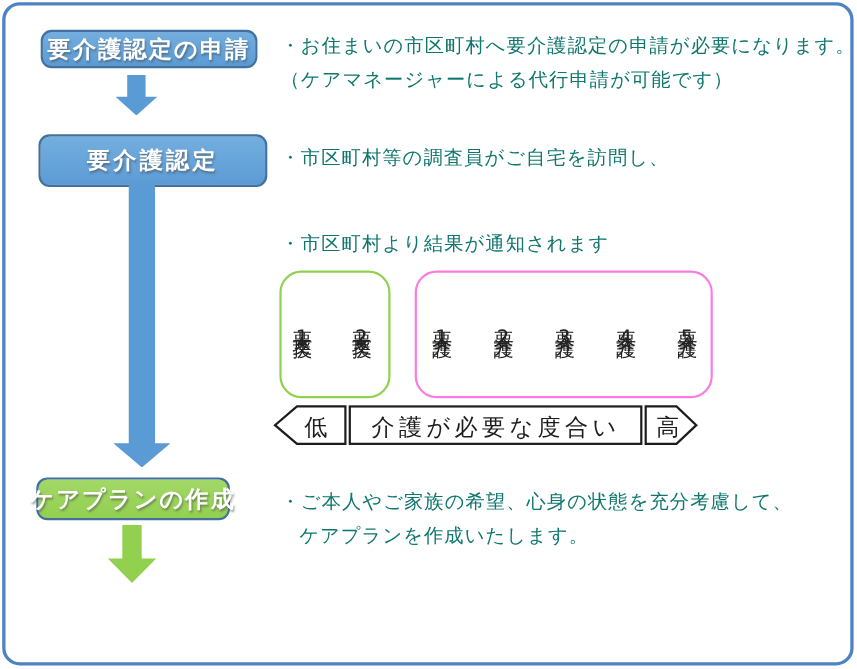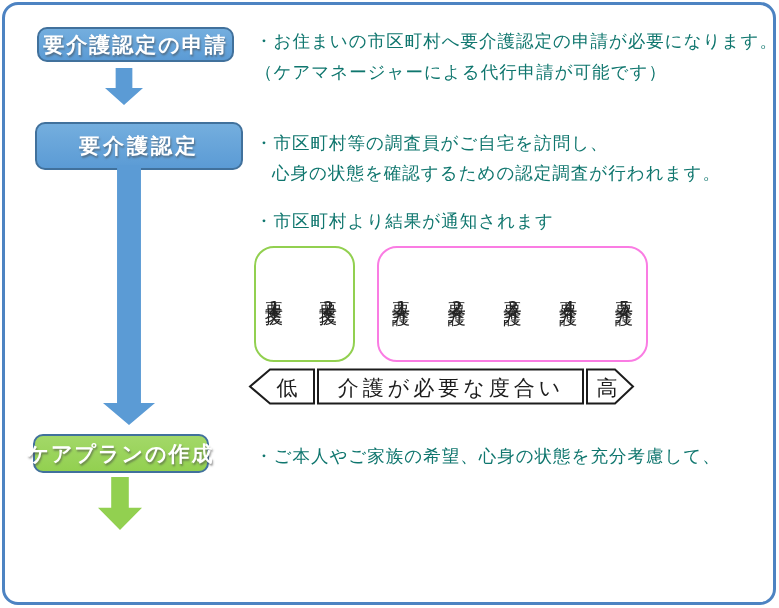--- a/index.html
+++ b/index.html
@@ -97,23 +97,23 @@
 
   <div class="step step-green s3">
     <span>ケアプランの作成</span>
   </div>
   <div class="arrow a3"></div>
 
 
   <p class="body-text t1">・お住まいの市区町村へ要介護認定の申請が必要になります。</p>
   <p class="body-text t3">・市区町村等の調査員がご自宅を訪問し、</p>
   <p class="body-text t2">（ケアマネージャーによる代行申請が可能です）</p>
-  <p class="body-text t4">心身の状態を確認するための認定調査が行われます。</p>
   <p class="body-text t6">・ご本人やご家族の希望、心身の状態を充分考慮して、</p>
   <p class="body-text t5">・市区町村より結果が通知されます</p>
+  <p class="body-text t7">ケアプランを作成いたします。</p>
 
   <div class="levels levels-support">
     <div class="vcol">要支援1</div>
     <div class="vcol">要支援2</div>
   </div>
   <div class="levels levels-care">
     <div class="vcol">要介護1</div>
     <div class="vcol">要介護2</div>
     <div class="vcol">要介護3</div>
     <div class="vcol">要介護4</div>

